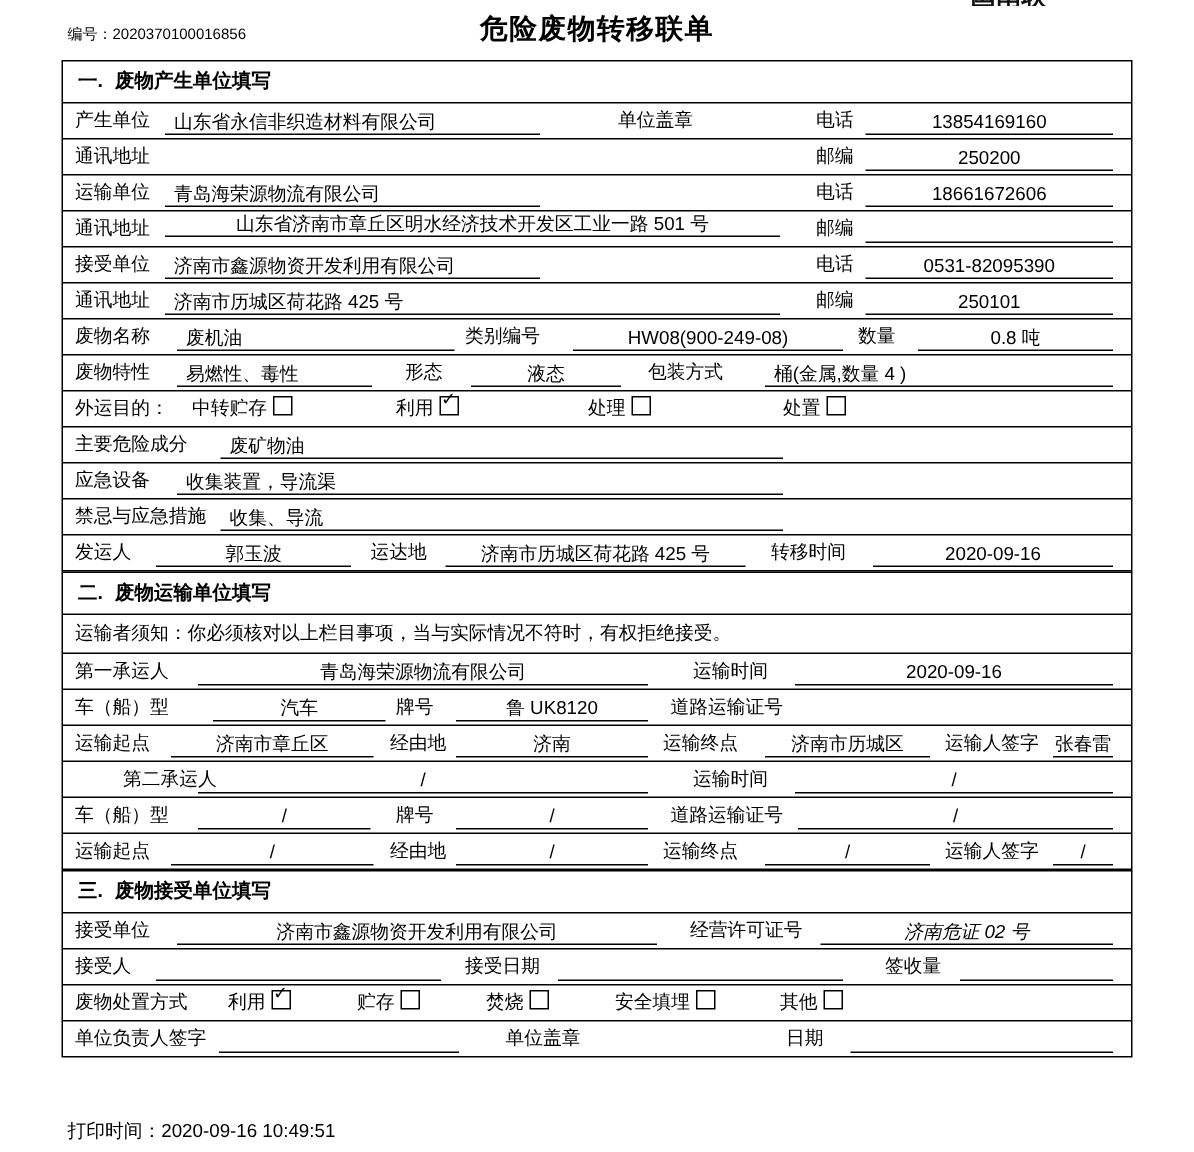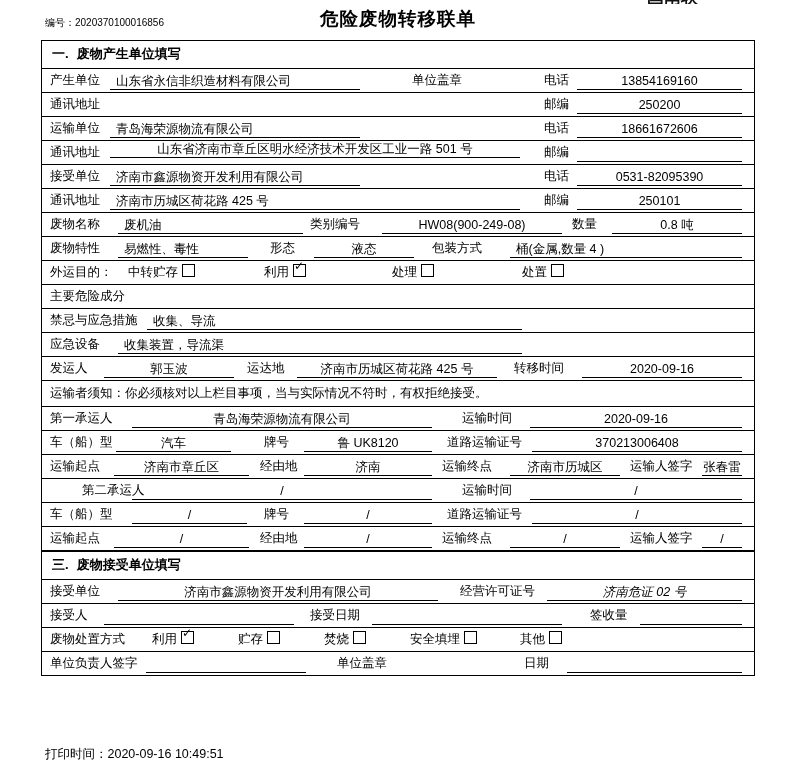--- a/index.html
+++ b/index.html
@@ -222,60 +222,63 @@
     <div class="row">
       <span class="cellline lbl" style="left:8px;">外运目的：</span>
       <span class="cellline lbl" style="left:86px;"><span>中转贮存</span><span class="cb"></span></span>
       <span class="cellline lbl" style="left:222px;"><span>利用</span><span class="cb checked"></span></span>
       <span class="cellline lbl" style="left:350px;"><span>处理</span><span class="cb"></span></span>
       <span class="cellline lbl" style="left:480px;"><span>处置</span><span class="cb"></span></span>
     </div>
 
     <div class="row">
       <span class="cellline lbl" style="left:8px;">主要危险成分</span>
+      <span class="cellline" style="left:105px;"><span class="val left" style="width:375px;">废矿物油</span></span>
+    </div>
+
+    <div class="row">
+      <span class="cellline lbl" style="left:8px;">应急设备</span>
+      <span class="cellline" style="left:76px;"><span class="val left" style="width:404px;">收集装置，导流渠</span></span>
     </div>
 
     <div class="row">
       <span class="cellline lbl" style="left:8px;">禁忌与应急措施</span>
       <span class="cellline" style="left:105px;"><span class="val left" style="width:375px;">收集、导流</span></span>
-    </div>
-
-    <div class="row">
-      <span class="cellline lbl" style="left:8px;">应急设备</span>
-      <span class="cellline" style="left:76px;"><span class="val left" style="width:404px;">收集装置，导流渠</span></span>
     </div>
 
     <div class="row">
       <span class="cellline lbl" style="left:8px;">发运人</span>
       <span class="cellline" style="left:62px;"><span class="val" style="width:130px;">郭玉波</span></span>
       <span class="cellline lbl" style="left:205px;">运达地</span>
       <span class="cellline" style="left:255px;"><span class="val" style="width:200px;">济南市历城区荷花路 425 号</span></span>
       <span class="cellline lbl" style="left:472px;">转移时间</span>
       <span class="cellline" style="left:540px;"><span class="val" style="width:160px;">2020-09-16</span></span>
     </div>
 
+    <div class="section-head" style="border-top:1px solid #000;">
+      <span class="num">二.</span><span>废物运输单位填写</span>
+    </div>
 
     <div class="row tall">
       <span class="cellline note" style="left:8px;line-height:25px;">运输者须知：你必须核对以上栏目事项，当与实际情况不符时，有权拒绝接受。</span>
     </div>
 
     <div class="row">
       <span class="cellline lbl" style="left:8px;">第一承运人</span>
       <span class="cellline" style="left:90px;"><span class="val" style="width:300px;">青岛海荣源物流有限公司</span></span>
       <span class="cellline lbl" style="left:420px;">运输时间</span>
       <span class="cellline" style="left:488px;"><span class="val" style="width:212px;">2020-09-16</span></span>
     </div>
 
     <div class="row">
       <span class="cellline lbl" style="left:8px;">车（船）型</span>
-      <span class="cellline" style="left:74px;"><span class="val" style="width:115px;">汽车</span></span>
+      <span class="cellline" style="left:100px;"><span class="val" style="width:115px;">汽车</span></span>
       <span class="cellline lbl" style="left:222px;">牌号</span>
       <span class="cellline" style="left:262px;"><span class="val" style="width:128px;">鲁 UK8120</span></span>
       <span class="cellline lbl" style="left:405px;">道路运输证号</span>
-      <span class="cellline" style="left:490px;"><span class="val" style="width:210px;">370213006408</span></span>
     </div>
 
     <div class="row">
       <span class="cellline lbl" style="left:8px;">运输起点</span>
       <span class="cellline" style="left:72px;"><span class="val" style="width:135px;">济南市章丘区</span></span>
       <span class="cellline lbl" style="left:218px;">经由地</span>
       <span class="cellline" style="left:262px;"><span class="val" style="width:128px;">济南</span></span>
       <span class="cellline lbl" style="left:400px;">运输终点</span>
       <span class="cellline" style="left:468px;"><span class="val" style="width:110px;">济南市历城区</span></span>
       <span class="cellline lbl" style="left:588px;">运输人签字</span>

